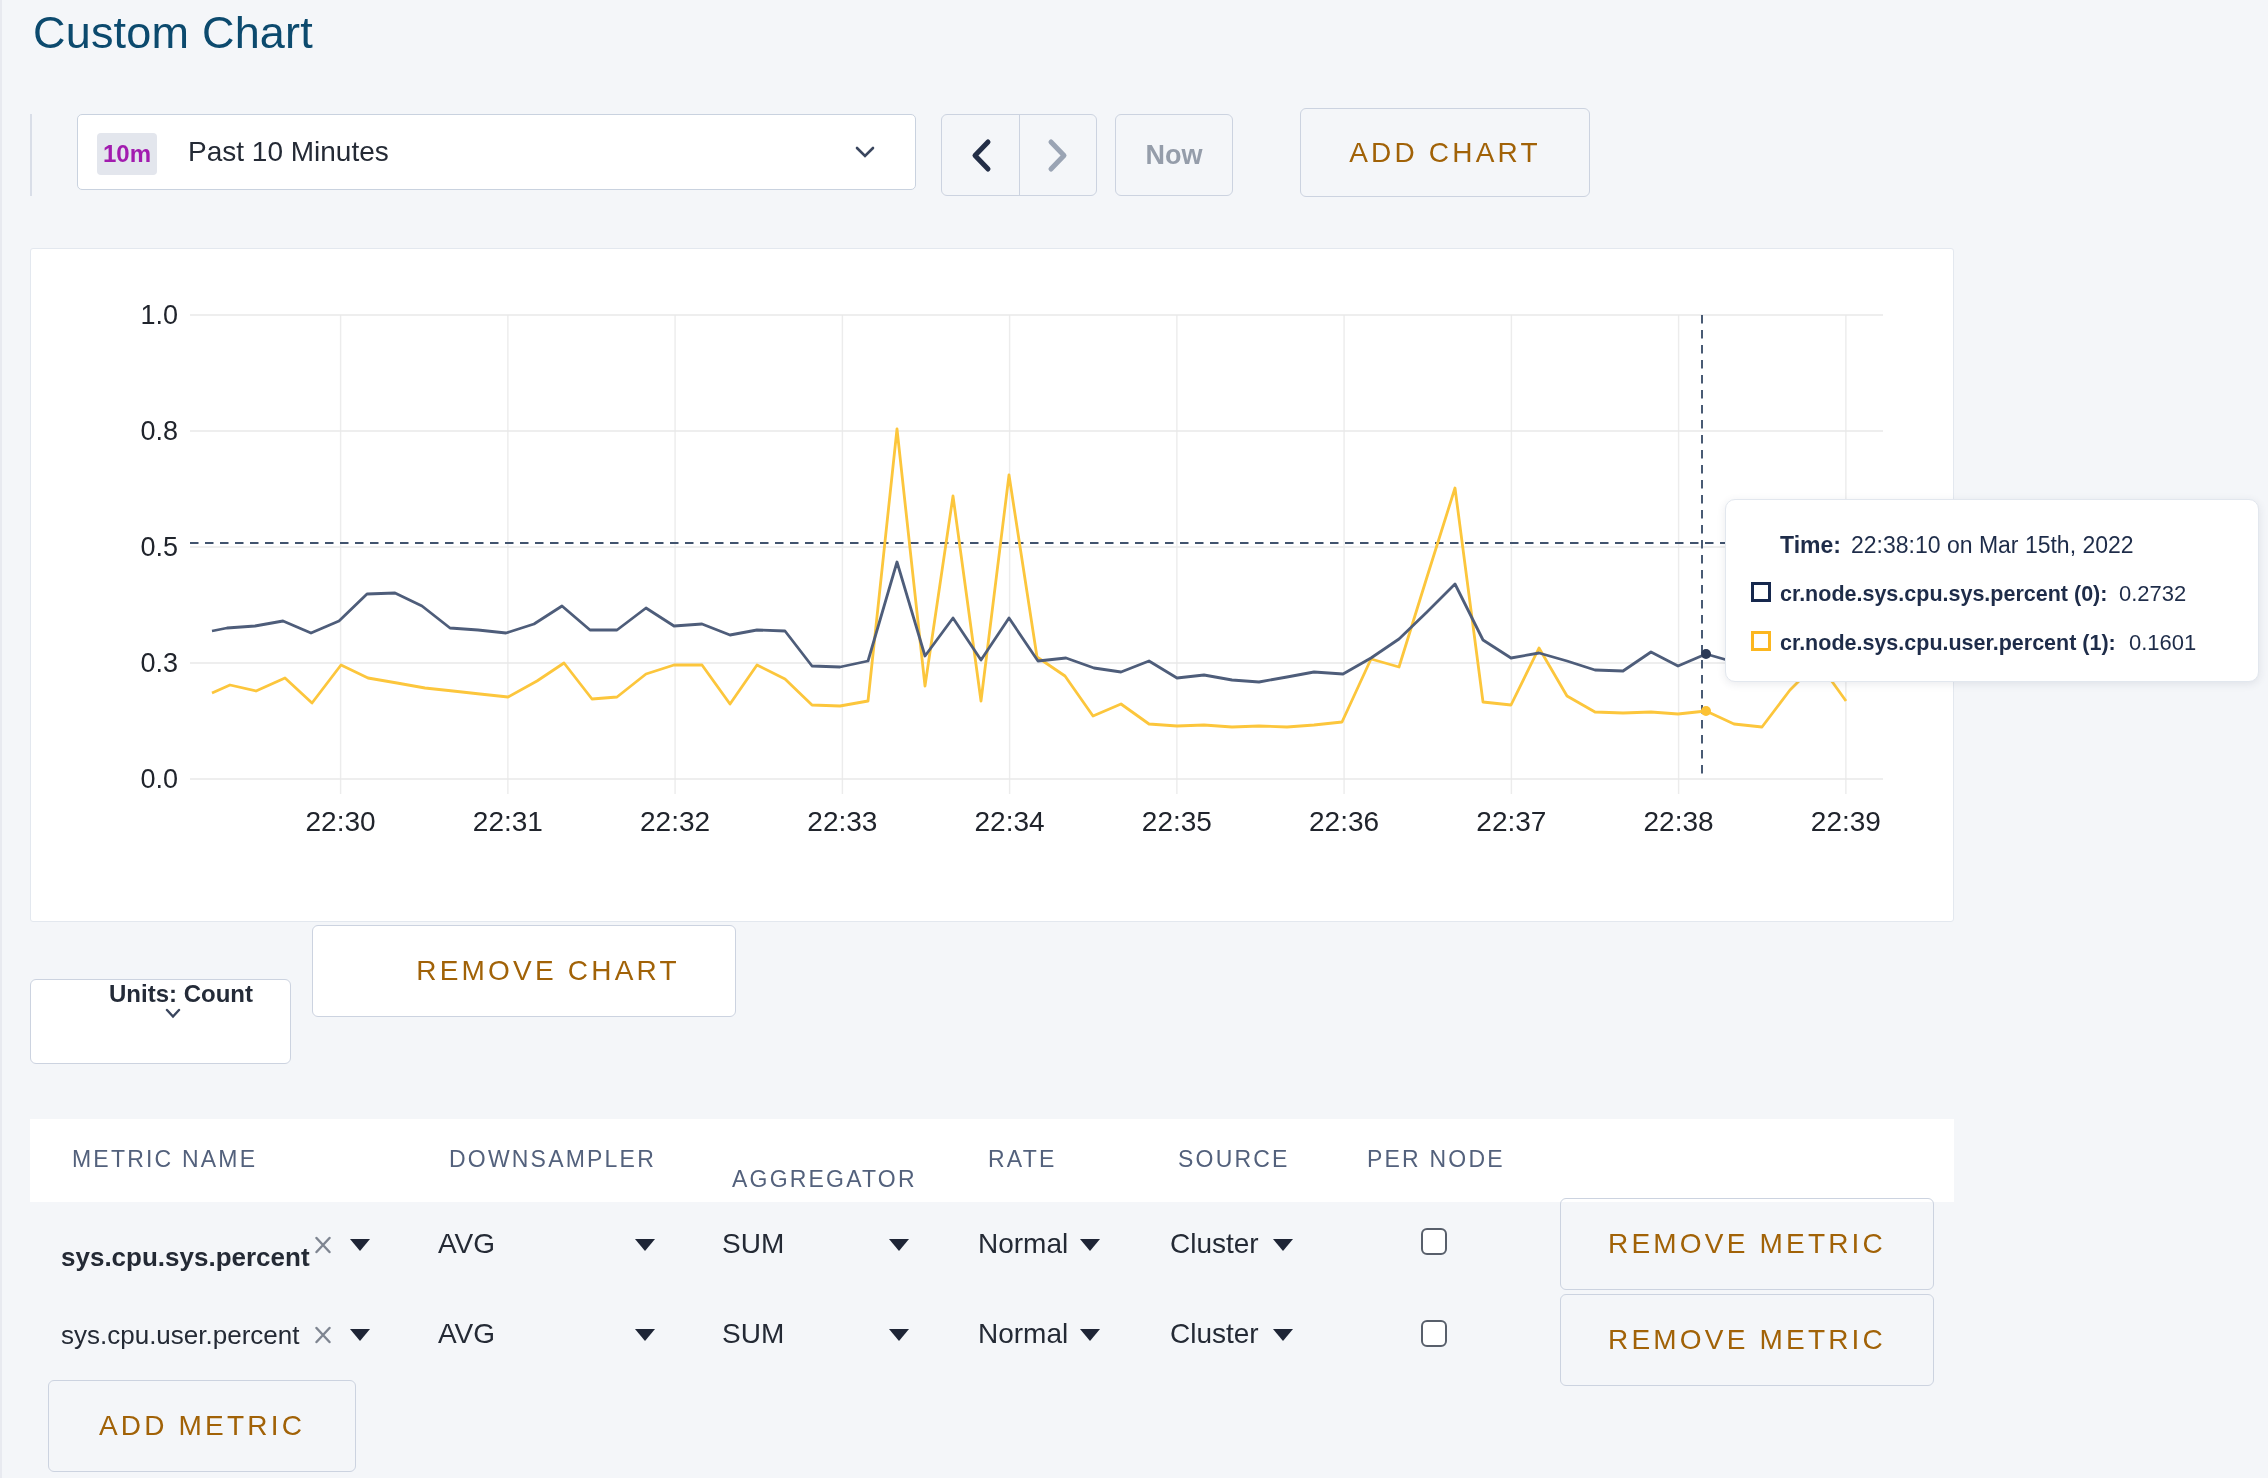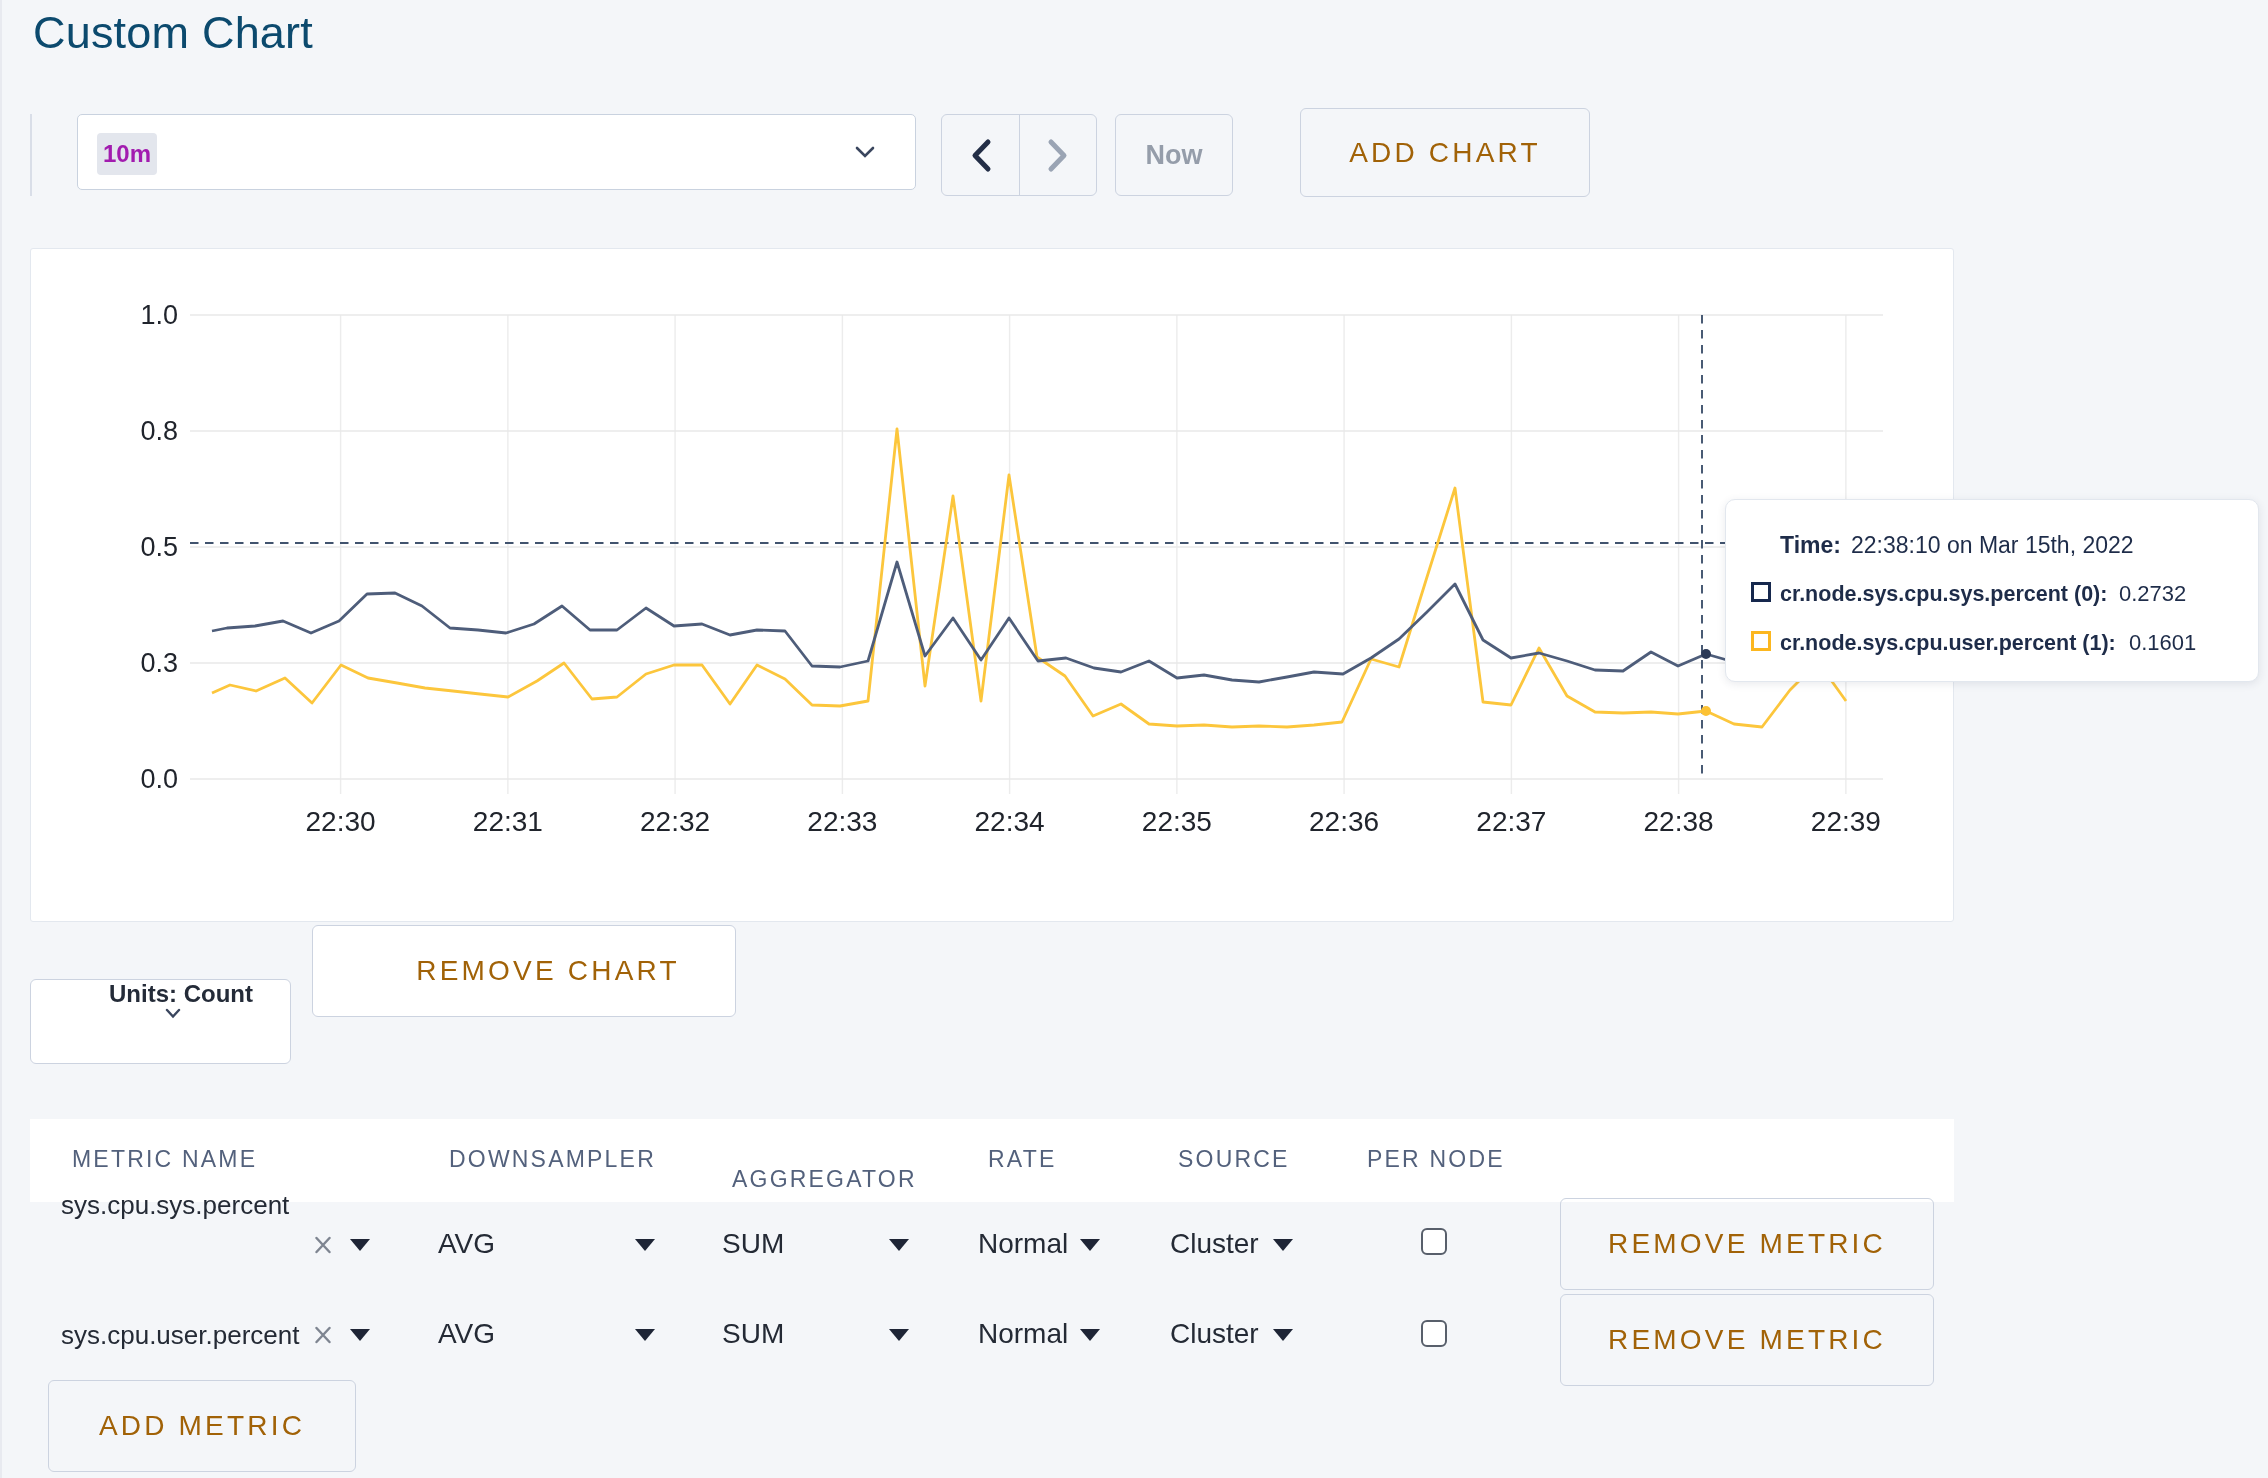--- a/index.html
+++ b/index.html
@@ -16,20 +16,21 @@
 <body>
 
 <div class="abs" style="left:0;top:0;width:2px;height:1478px;background:#e8eaf0;"></div>
 
 <div class="abs" style="left:33px;top:7px;font-size:45px;color:#0c4a6e;font-weight:500;letter-spacing:0.2px;">Custom Chart</div>
 
 <div class="abs" style="left:30px;top:114px;width:2px;height:82px;background:#d9dee8;"></div>
 
 <div class="abs" style="left:77px;top:114px;width:839px;height:76px;background:#fff;border:1px solid #c9d2df;border-radius:5px;">
   <div class="abs" style="left:19px;top:18px;width:60px;height:42px;background:#e3e6ed;border-radius:4px;display:flex;align-items:center;justify-content:center;font-size:24px;font-weight:bold;color:#a21caf;">10m</div>
+  <div class="abs" style="left:110px;top:0;height:74px;display:flex;align-items:center;font-size:28px;color:#242a35;">Past 10 Minutes</div>
   <svg class="abs" style="right:40px;top:31px;" width="20" height="13" viewBox="0 0 20 13">
       <path d="M2 2 L10 10 L18 2" fill="none" stroke="#3a465e" stroke-width="2.6" stroke-linecap="round"></path>
     </svg>
 </div>
 
 <div class="abs" style="left:941px;top:114px;width:156px;height:82px;border:1px solid #ccd3e0;border-radius:6px;">
   <div class="abs" style="left:77px;top:0;width:1px;height:80px;background:#ccd3e0;"></div>
   <svg class="abs" style="left:27px;top:23px;" width="24" height="35" viewBox="0 0 24 35">
       <path d="M19 4 L6 17.5 L19 31" fill="none" stroke="#232e47" stroke-width="5" stroke-linecap="round" stroke-linejoin="round"></path>
     </svg>
@@ -129,21 +130,21 @@
 <div class="btn bluebtn" style="left:312px;top:925px;width:424px;height:92px;background:#fff;padding-left:48px;">REMOVE CHART</div>
 
 <div class="abs" style="left:30px;top:1119px;width:1924px;height:83px;background:#fff;"></div>
 <div class="hdr" style="left:72px;top:1146px;">METRIC NAME</div>
 <div class="hdr" style="left:449px;top:1146px;">DOWNSAMPLER</div>
 <div class="hdr" style="left:732px;top:1146px;margin-top:20px;">AGGREGATOR</div>
 <div class="hdr" style="left:988px;top:1146px;">RATE</div>
 <div class="hdr" style="left:1178px;top:1146px;">SOURCE</div>
 <div class="hdr" style="left:1367px;top:1146px;">PER NODE</div>
 
-<div class="rowtxt mname" style="left:61px;top:1190px;">sys.cpu.sys.percent</div>
+<div class="rowtxt mname" style="left:61px;top:1242px;font-weight:bold;">sys.cpu.sys.percent</div>
 <svg class="abs" style="left:315px;top:1236px;" width="16" height="18" viewBox="0 0 16 18">
     <path d="M1.5 2 L14.5 16 M14.5 2 L1.5 16" stroke="#7e8591" stroke-width="2.4" stroke-linecap="round"></path>
   </svg>
 <div class="tri" style="left:350px;top:1239px;"></div>
 <div class="rowtxt" style="left:438px;top:1228px;">AVG</div>
 <div class="tri" style="left:635px;top:1239px;"></div>
 <div class="rowtxt" style="left:722px;top:1228px;">SUM</div>
 <div class="tri" style="left:889px;top:1239px;"></div>
 <div class="rowtxt" style="left:978px;top:1228px;">Normal</div>
 <div class="tri" style="left:1080px;top:1239px;"></div>

